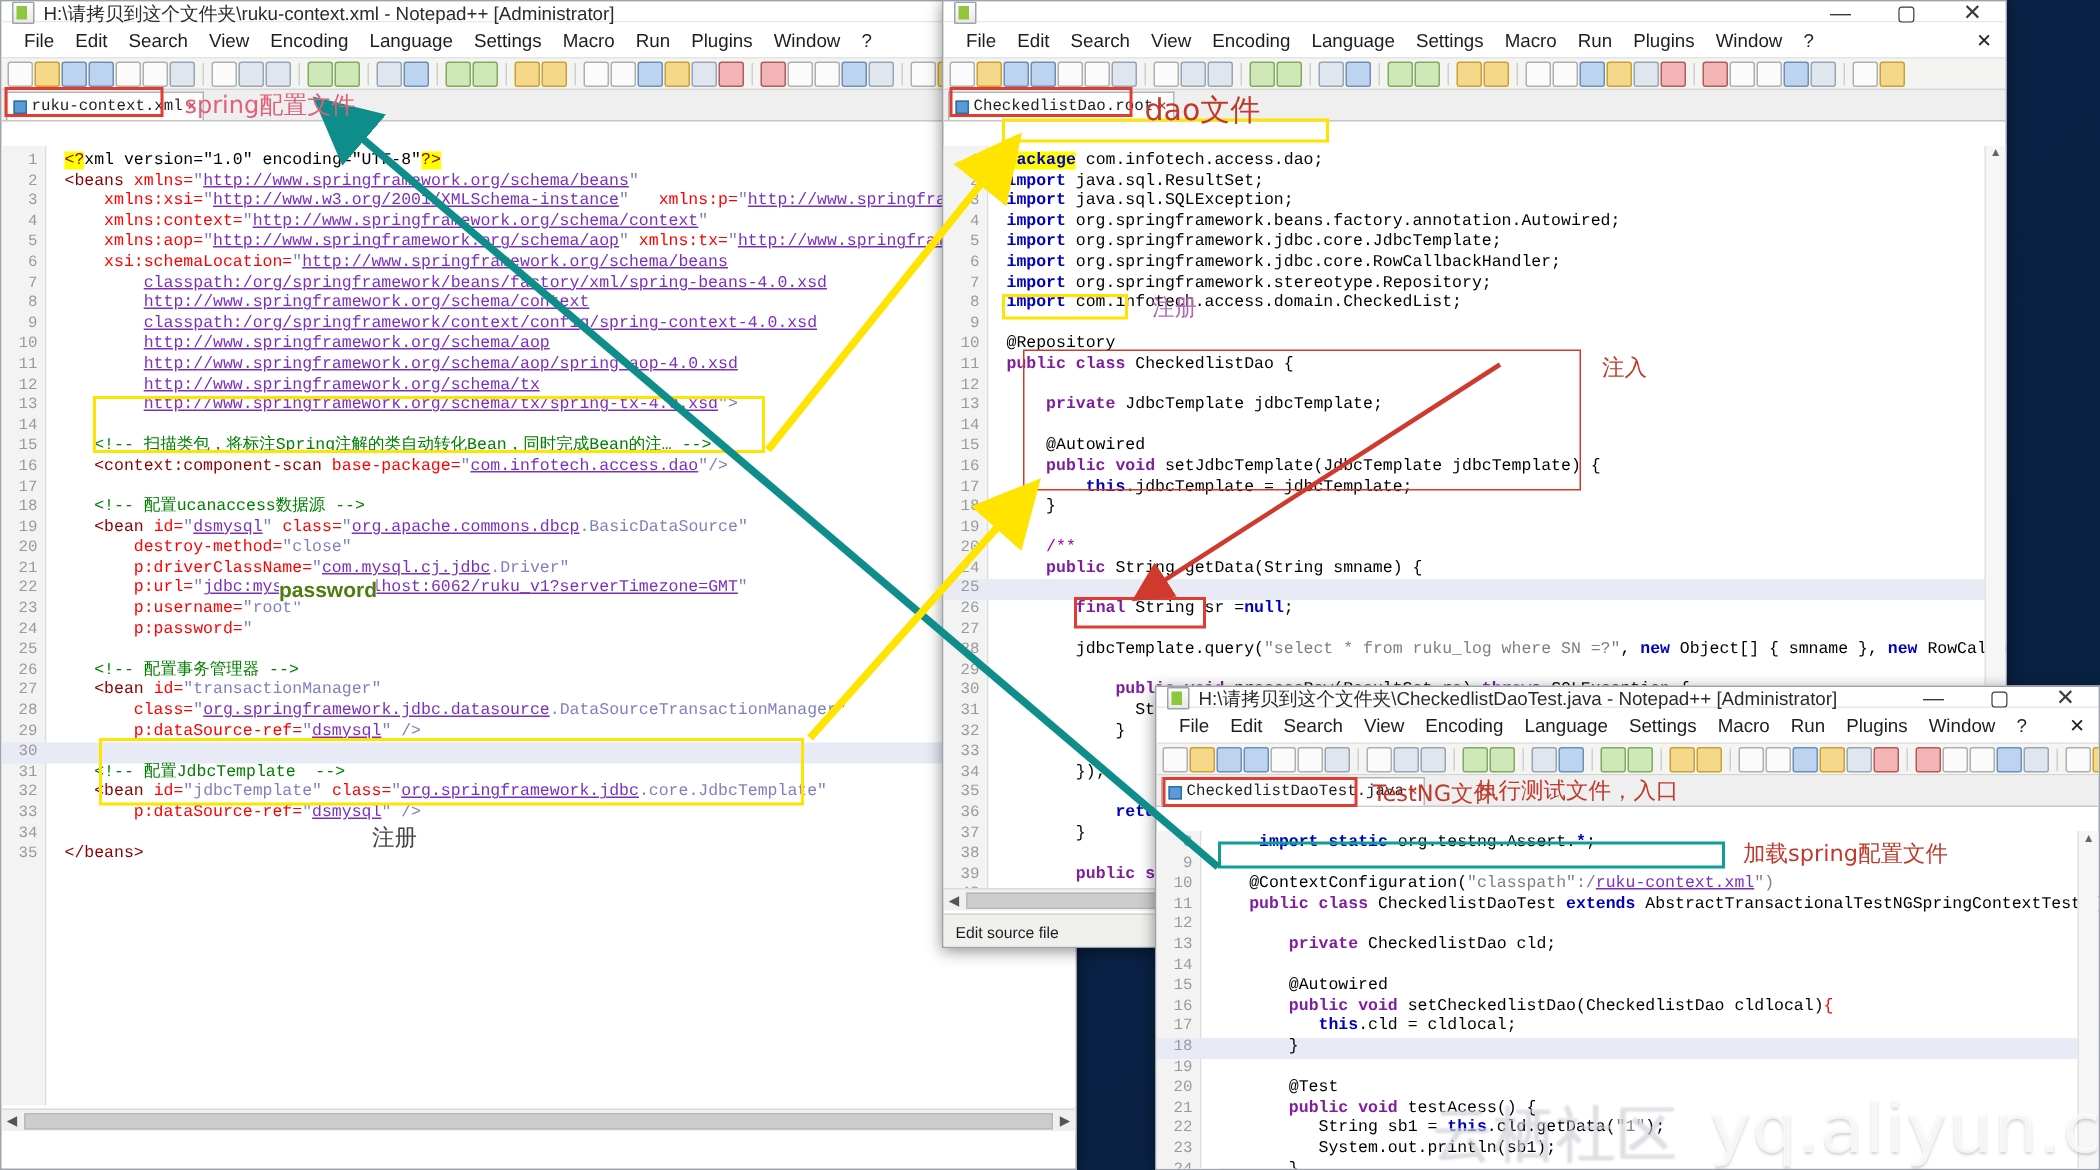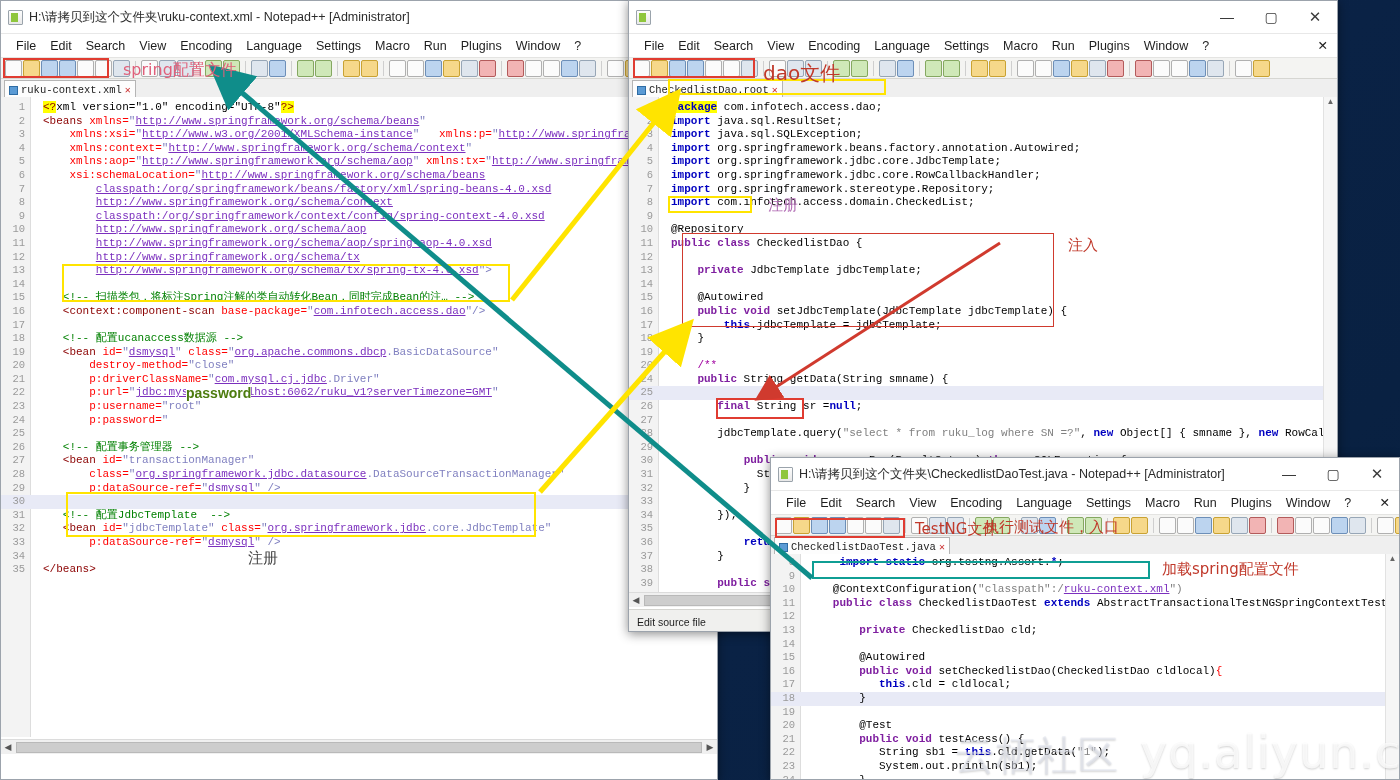--- a/index.html
+++ b/index.html
@@ -11,21 +11,21 @@
     position:relative;
   }
   
   #desktop {
     position:absolute; inset:0;
     background:linear-gradient(135deg,#12365f 0%, #0b2348 45%, #08203f 100%);
   }
   
   .npp { position:absolute; background:#ffffff; border:1px solid #9ca3ac;
          box-shadow:0 2px 10px rgba(0,0,0,.45); overflow:hidden; }
-  .titlebar { height:33px; background:#ffffff; display:flex; align-items:center;
+  .titlebar { height:14px; background:#ffffff; display:flex; align-items:flex-start;
               padding:0 0 0 7px; border-bottom:1px solid #e8e8e8; }
   .title-ico { width:15px; height:15px; margin-right:6px; flex:none;
      background:linear-gradient(#fdfdfd,#e8e8e8); border:1px solid #9aa3ab; border-radius:1px;
      position:relative; }
   .title-ico:after{content:""; position:absolute; left:2px; top:2px; width:7px; height:9px;
      background:#8fc63d; }
   .title-txt { font-size:12.5px; color:#2b2b2b; white-space:nowrap; overflow:hidden; }
   .winbtns { margin-left:auto; display:flex; height:100%; }
   .winbtn { width:44px; height:100%; display:flex; align-items:center; justify-content:center;
             font-size:14px; color:#3a3a3a; }

